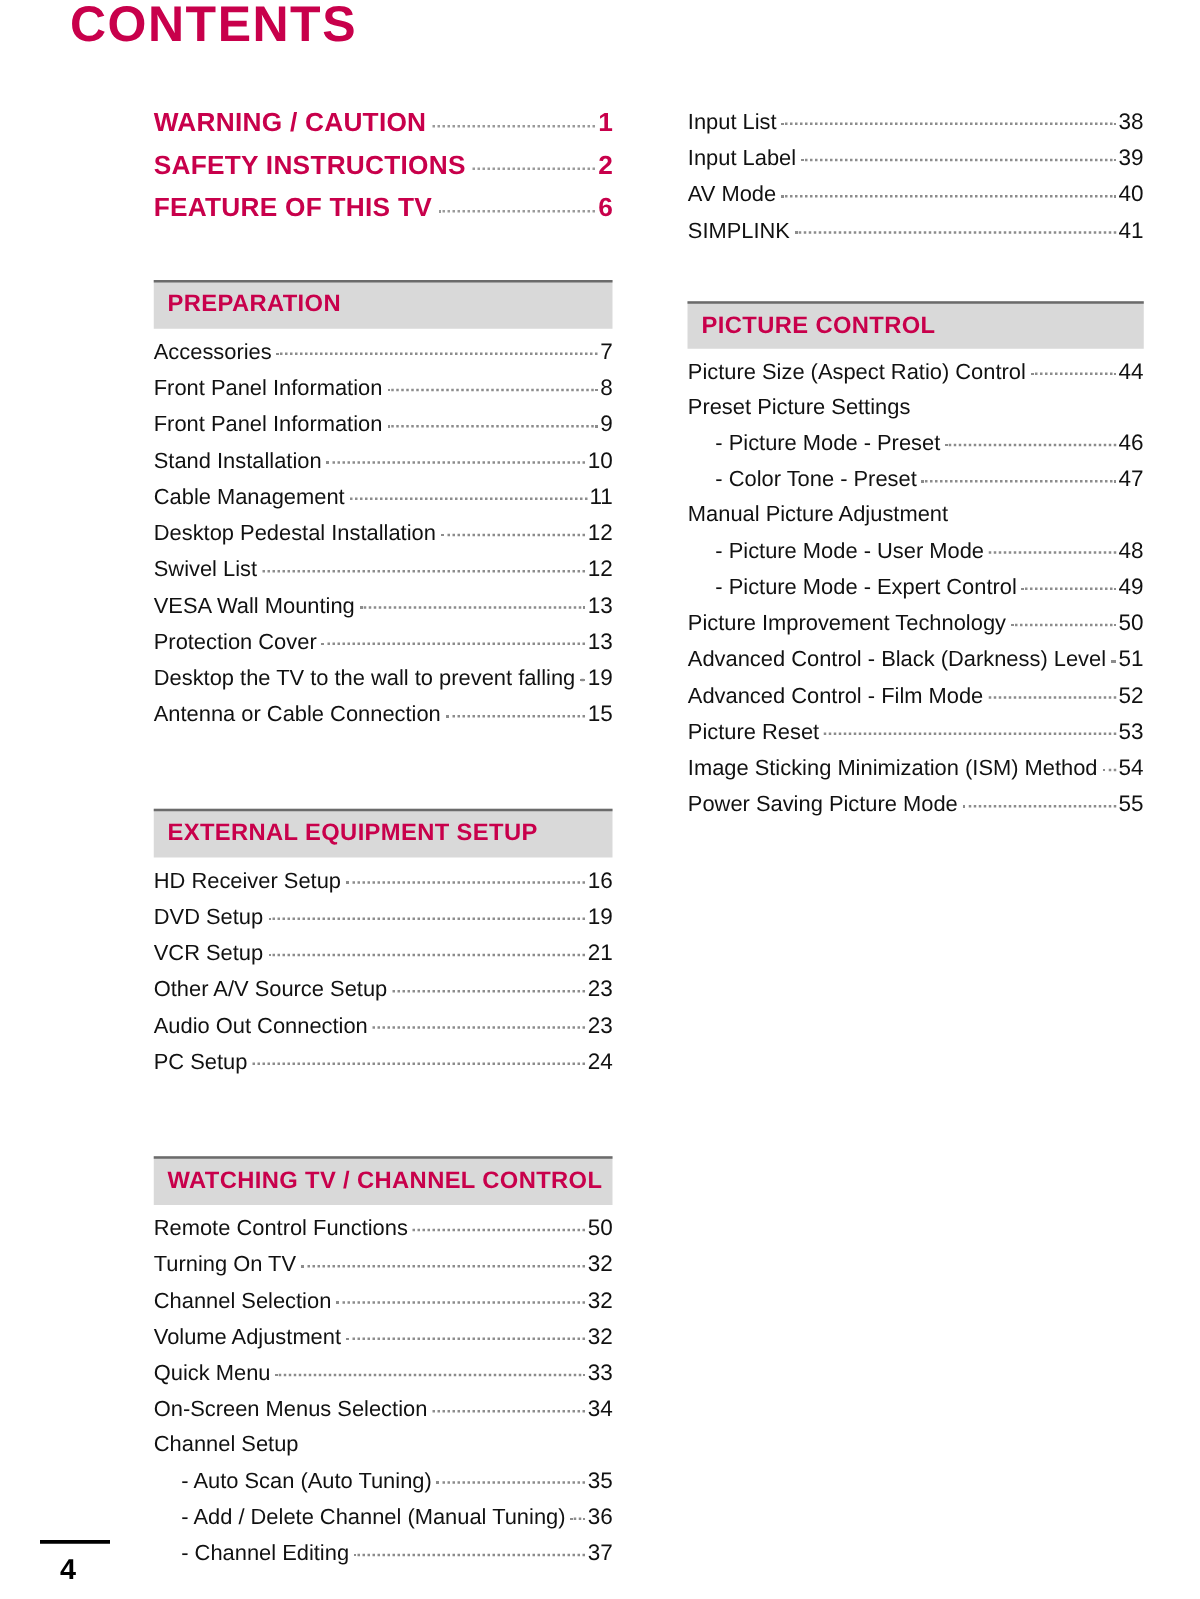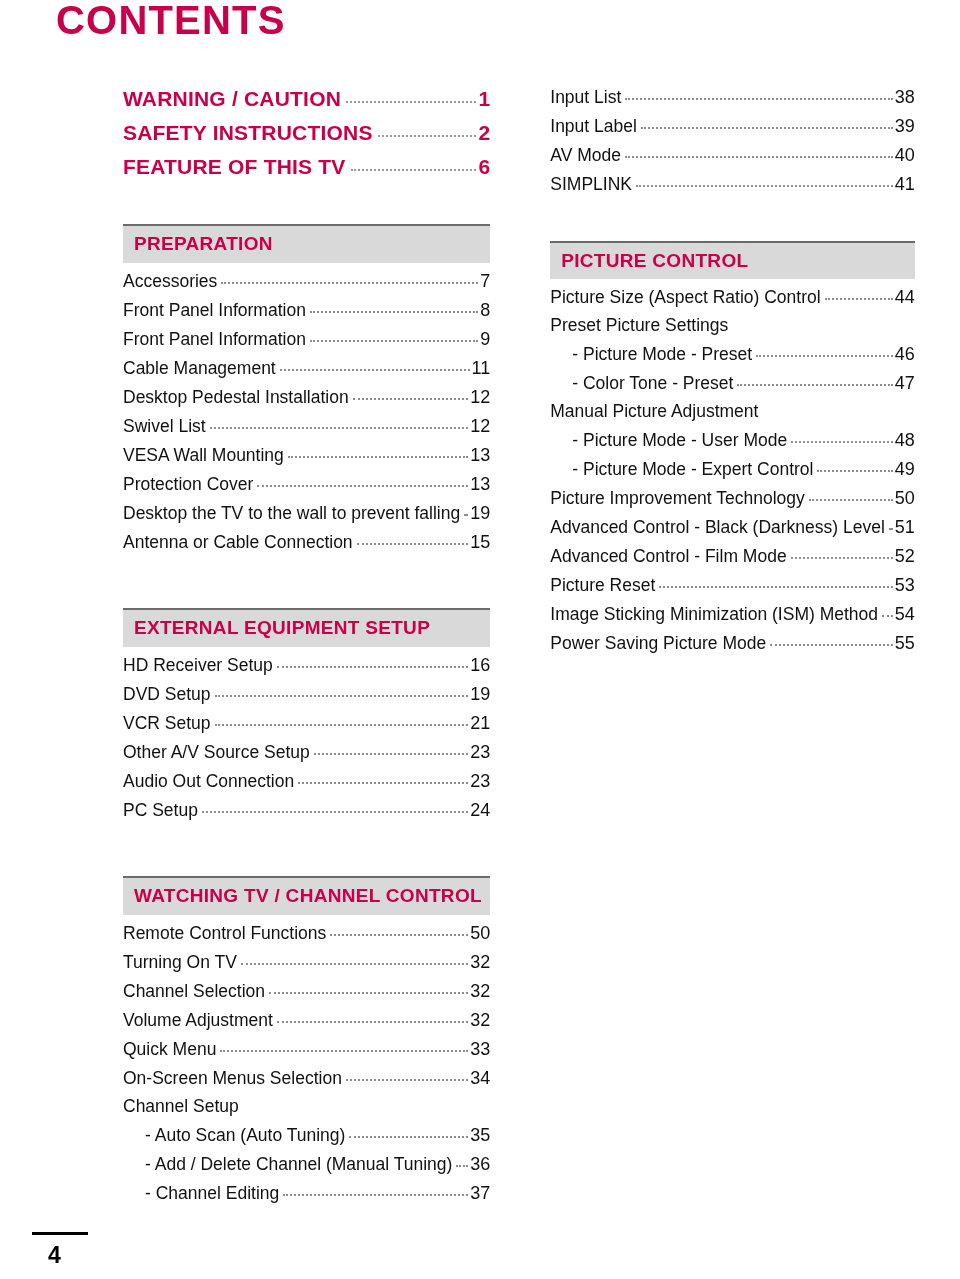--- a/index.html
+++ b/index.html
@@ -67,20 +67,21 @@
     text-align: right;
     font-size: 21px;
   }
 
   
   .section-band {
     background: #D9D9D9;
     border-top: 2px solid #6b6b6b;
     padding: 7px 0 8px 11px;
     margin-bottom: 9px;
+    margin-top: 10px;
   }
   .section-band.first { margin-top: 47px; }
   .section-band .section-title {
     font-size: 19px;
     font-weight: bold;
     color: #C8004B;
     letter-spacing: 0.3px;
     line-height: 1.15;
   }
   .section-gap { height: 46px; }
@@ -170,20 +171,25 @@
             <span class="label">Front Panel Information</span>
             <span class="leader"></span>
             <span class="pageno">8</span>
           </div>
           <div class="entry">
             <span class="label">Front Panel Information</span>
             <span class="leader"></span>
             <span class="pageno">9</span>
           </div>
           <div class="entry">
+            <span class="label">Stand Installation</span>
+            <span class="leader"></span>
+            <span class="pageno">10</span>
+          </div>
+          <div class="entry">
             <span class="label">Cable Management</span>
             <span class="leader"></span>
             <span class="pageno">11</span>
           </div>
           <div class="entry">
             <span class="label">Desktop Pedestal Installation</span>
             <span class="leader"></span>
             <span class="pageno">12</span>
           </div>
           <div class="entry">

